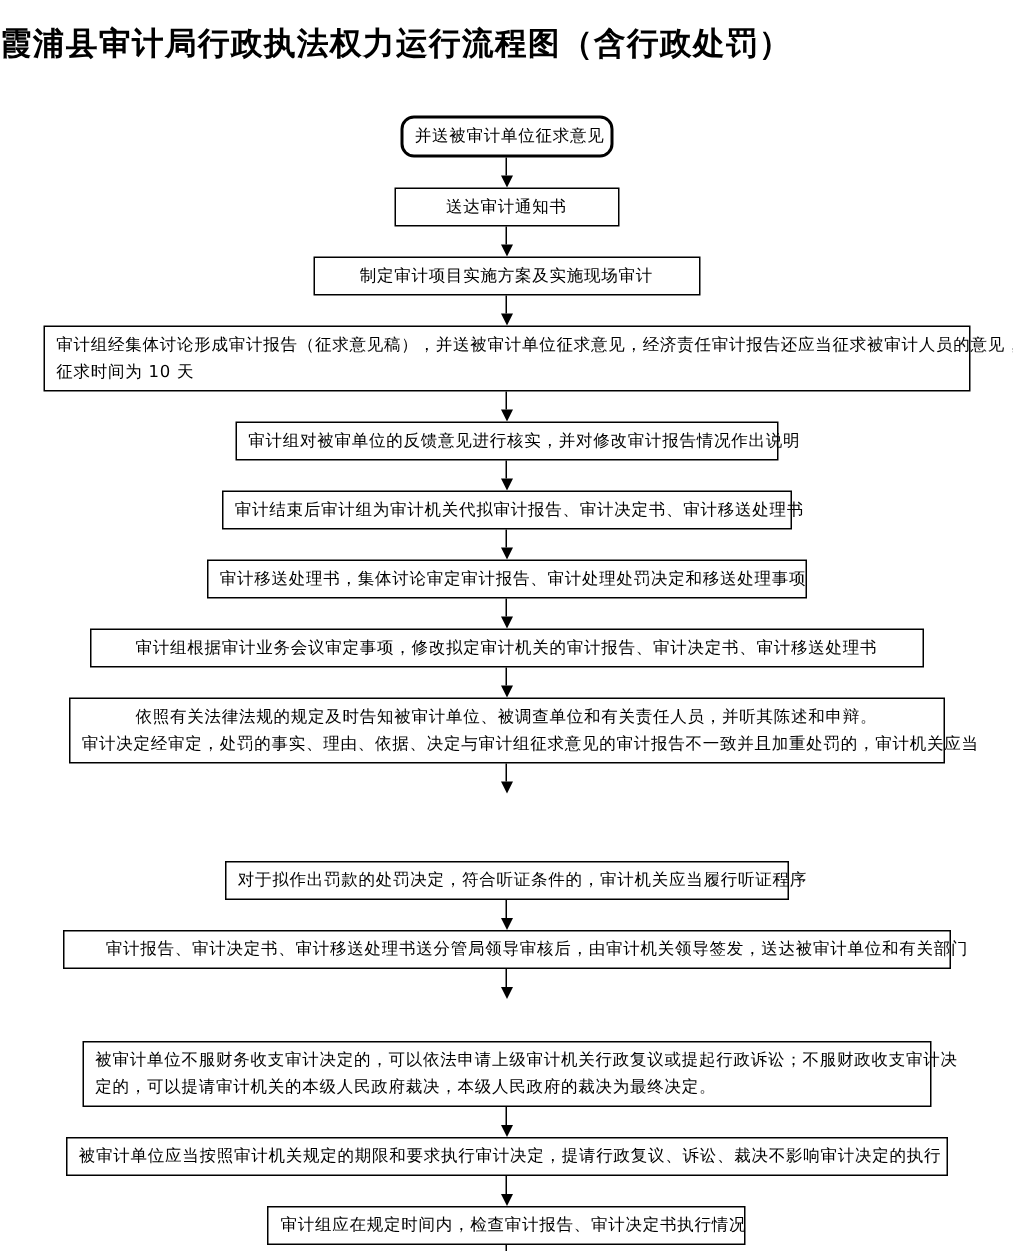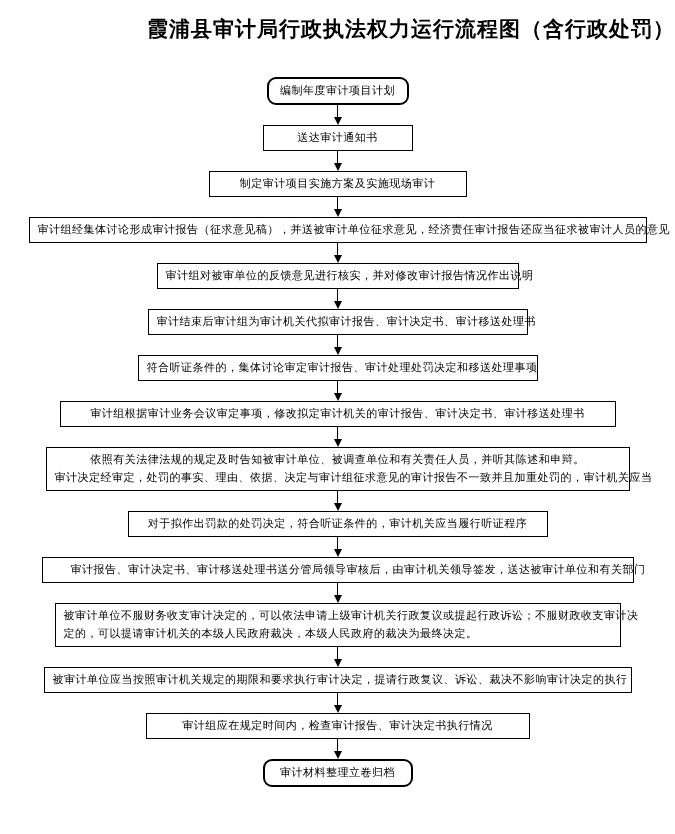--- a/index.html
+++ b/index.html
@@ -4,21 +4,21 @@
 <style>
   html,body{margin:0;padding:0;}
   body{
     width:675px;height:834px;
     background:#ffffff;color:#000000;
     font-family:"DejaVu Sans",sans-serif;
     overflow:hidden;
   }
   .page-title{
     margin:14px 0 0 0;
-    text-align:right;
+    text-align:left;
     font-size:21px;
     font-weight:bold;
     letter-spacing:1px;
     line-height:30px;
   }
   .flow{
     margin-top:33px;
     display:flex;
     flex-direction:column;
     align-items:center;
@@ -45,25 +45,25 @@
   
   .n1{width:142px;}
   .n2{width:150px;}
   .n3{width:258px;}
   .n4{width:618px;}
   .n5{width:362px;}
   .n6{width:380px;}
   .n7{width:400px;}
   .n8{width:556px;}
   .n9{width:584px;}
-  .n10{width:420px;}
+  .n10{width:376px;margin-top:45px;}
   .n11{width:592px;padding-left:28px;}
-  .n12{width:566px;}
+  .n12{width:566px;margin-top:28px;}
   .n13{width:588px;}
-  .n14{width:384px;}
+  .n14{width:319px;}
   .n15{width:150px;}
   
   .arrow{
     display:flex;
     flex-direction:column;
     align-items:center;
     height:20px;
   }
   .arrow .stem{
     width:1.5px;
@@ -78,21 +78,21 @@
   }
 </style>
 </head>
 <body>
 
 <h1 class="page-title">霞浦县审计局行政执法权力运行流程图（含行政处罚）</h1>
 
 <div class="flow">
 
   <div class="node rounded n1">
-    <div class="line">编制年度审计项目计划</div>
+    <div class="line">并送被审计单位征求意见</div>
   </div>
 
   <div class="arrow">
       <div class="stem"></div>
       <div class="head"></div>
     </div>
 
   <div class="node n2">
     <div class="line">送达审计通知书</div>
   </div>
@@ -106,20 +106,21 @@
     <div class="line">制定审计项目实施方案及实施现场审计</div>
   </div>
 
   <div class="arrow">
       <div class="stem"></div>
       <div class="head"></div>
     </div>
 
   <div class="node align-left n4">
     <div class="line">审计组经集体讨论形成审计报告（征求意见稿），并送被审计单位征求意见，经济责任审计报告还应当征求被审计人员的意见，</div>
+    <div class="line">征求时间为 10 天</div>
   </div>
 
   <div class="arrow">
       <div class="stem"></div>
       <div class="head"></div>
     </div>
 
   <div class="node n5">
     <div class="line">审计组对被审单位的反馈意见进行核实，并对修改审计报告情况作出说明</div>
   </div>
@@ -132,21 +133,21 @@
   <div class="node n6">
     <div class="line">审计结束后审计组为审计机关代拟审计报告、审计决定书、审计移送处理书</div>
   </div>
 
   <div class="arrow">
       <div class="stem"></div>
       <div class="head"></div>
     </div>
 
   <div class="node n7">
-    <div class="line">符合听证条件的，集体讨论审定审计报告、审计处理处罚决定和移送处理事项</div>
+    <div class="line">审计移送处理书，集体讨论审定审计报告、审计处理处罚决定和移送处理事项</div>
   </div>
 
   <div class="arrow">
       <div class="stem"></div>
       <div class="head"></div>
     </div>
 
   <div class="node n8">
     <div class="line">审计组根据审计业务会议审定事项，修改拟定审计机关的审计报告、审计决定书、审计移送处理书</div>
   </div>

